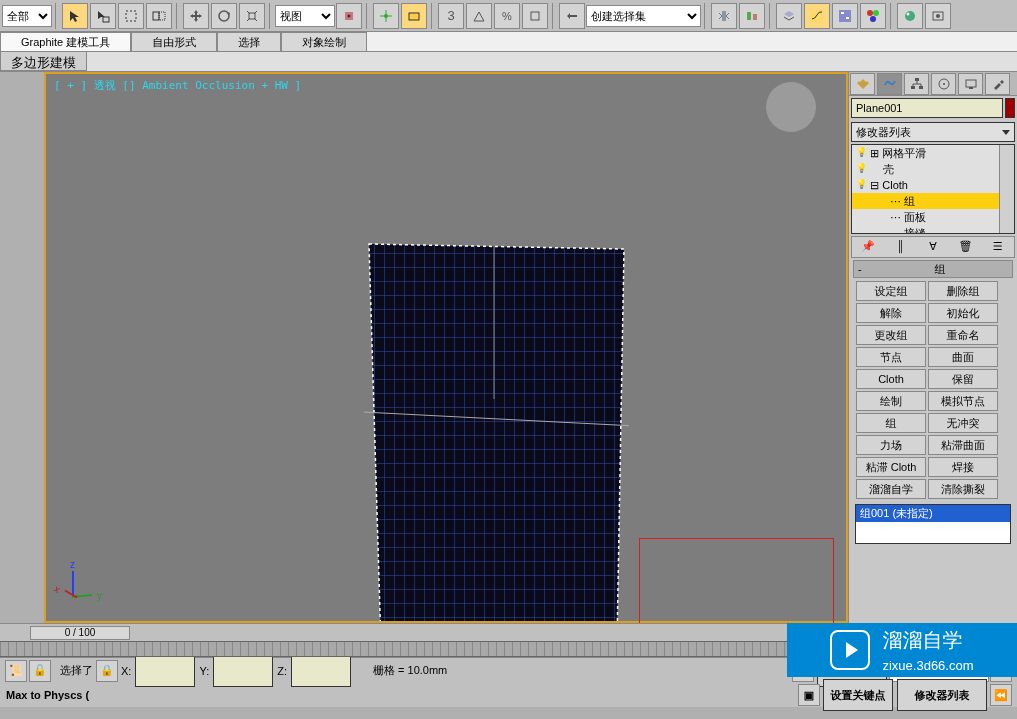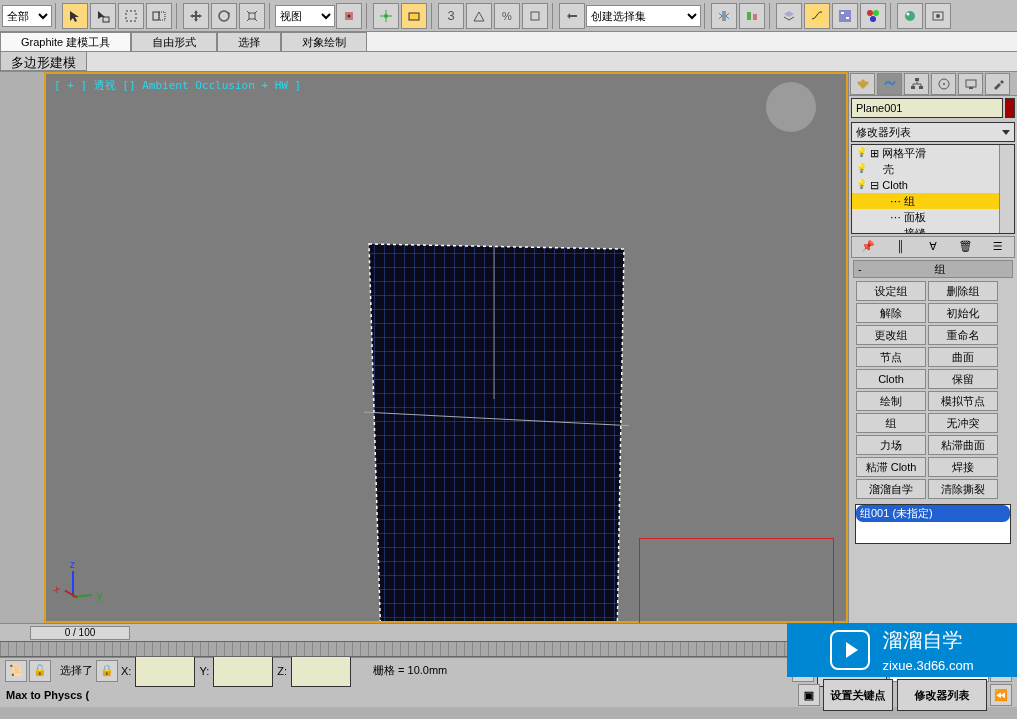--- a/index.html
+++ b/index.html
@@ -42,21 +42,21 @@
 .mod-scroll{position:absolute;right:0;top:0;width:15px;height:100%;background:#d0d0d0;border-left:1px solid #888;}
 .mod-tools{height:22px;margin:2px;display:flex;justify-content:space-around;background:#d0d0d0;border:1px solid #888;}
 .mod-tool{width:20px;height:18px;display:flex;align-items:center;justify-content:center;}
 .rollout{margin:2px 4px;}
 .rollout-hdr{background:#b0b0b0;border:1px solid #888;height:18px;display:flex;align-items:center;padding:0 4px;font-size:11px;}
 .rollout-hdr .toggle{width:10px;margin-right:4px;}
 .rollout-hdr .title{flex:1;text-align:center;}
 .btn-grid{display:flex;flex-wrap:wrap;padding:2px;}
 .panel-btn{width:70px;height:20px;margin:1px;border:1px solid #888;background:#d4d4d4;font-size:11px;display:flex;align-items:center;justify-content:center;cursor:pointer;}
 .group-list{height:40px;margin:2px;border:1px solid #333;background:#fff;}
-.group-list-item{background:#2060d0;color:#fff;padding:1px 4px;font-size:11px;border-radius:7px;}
+.group-list-item{background:#2060d0;color:#fff;padding:1px 4px;font-size:11px;}
 .red-box{position:absolute;right:183px;top:538px;width:195px;height:90px;border:1px solid #d02020;pointer-events:none;}
 .timeline{height:18px;background:#c0c0c0;border-top:1px solid #888;position:relative;}
 .time-slider{position:absolute;left:30px;top:2px;width:100px;height:14px;background:#d8d8d8;border:1px solid #888;text-align:center;font-size:10px;}
 .time-ruler{height:16px;background:#a8a8a8;border-top:1px solid #666;border-bottom:1px solid #666;position:relative;}
 .time-ruler .ticks{position:absolute;top:0;left:0;right:200px;height:100%;background:repeating-linear-gradient(90deg,#888 0,#888 1px,transparent 1px,transparent 8px);}
 .status-bar{height:26px;background:#c0c0c0;display:flex;align-items:center;padding:0 4px;border-top:1px solid #888;}
 .sb-btn{width:22px;height:22px;border:1px solid #888;background:#d4d4d4;margin:0 1px;display:flex;align-items:center;justify-content:center;}
 .sb-field{height:32px;border:1px solid #333;background:#e8e8ca;padding:0 4px;margin:0 2px;font-size:11px;display:flex;align-items:center;}
 .sb-label{margin:0 2px;font-size:11px;}
 .bottom-bar{height:24px;background:#c0c0c0;display:flex;align-items:center;padding:0 4px;font-weight:bold;}

